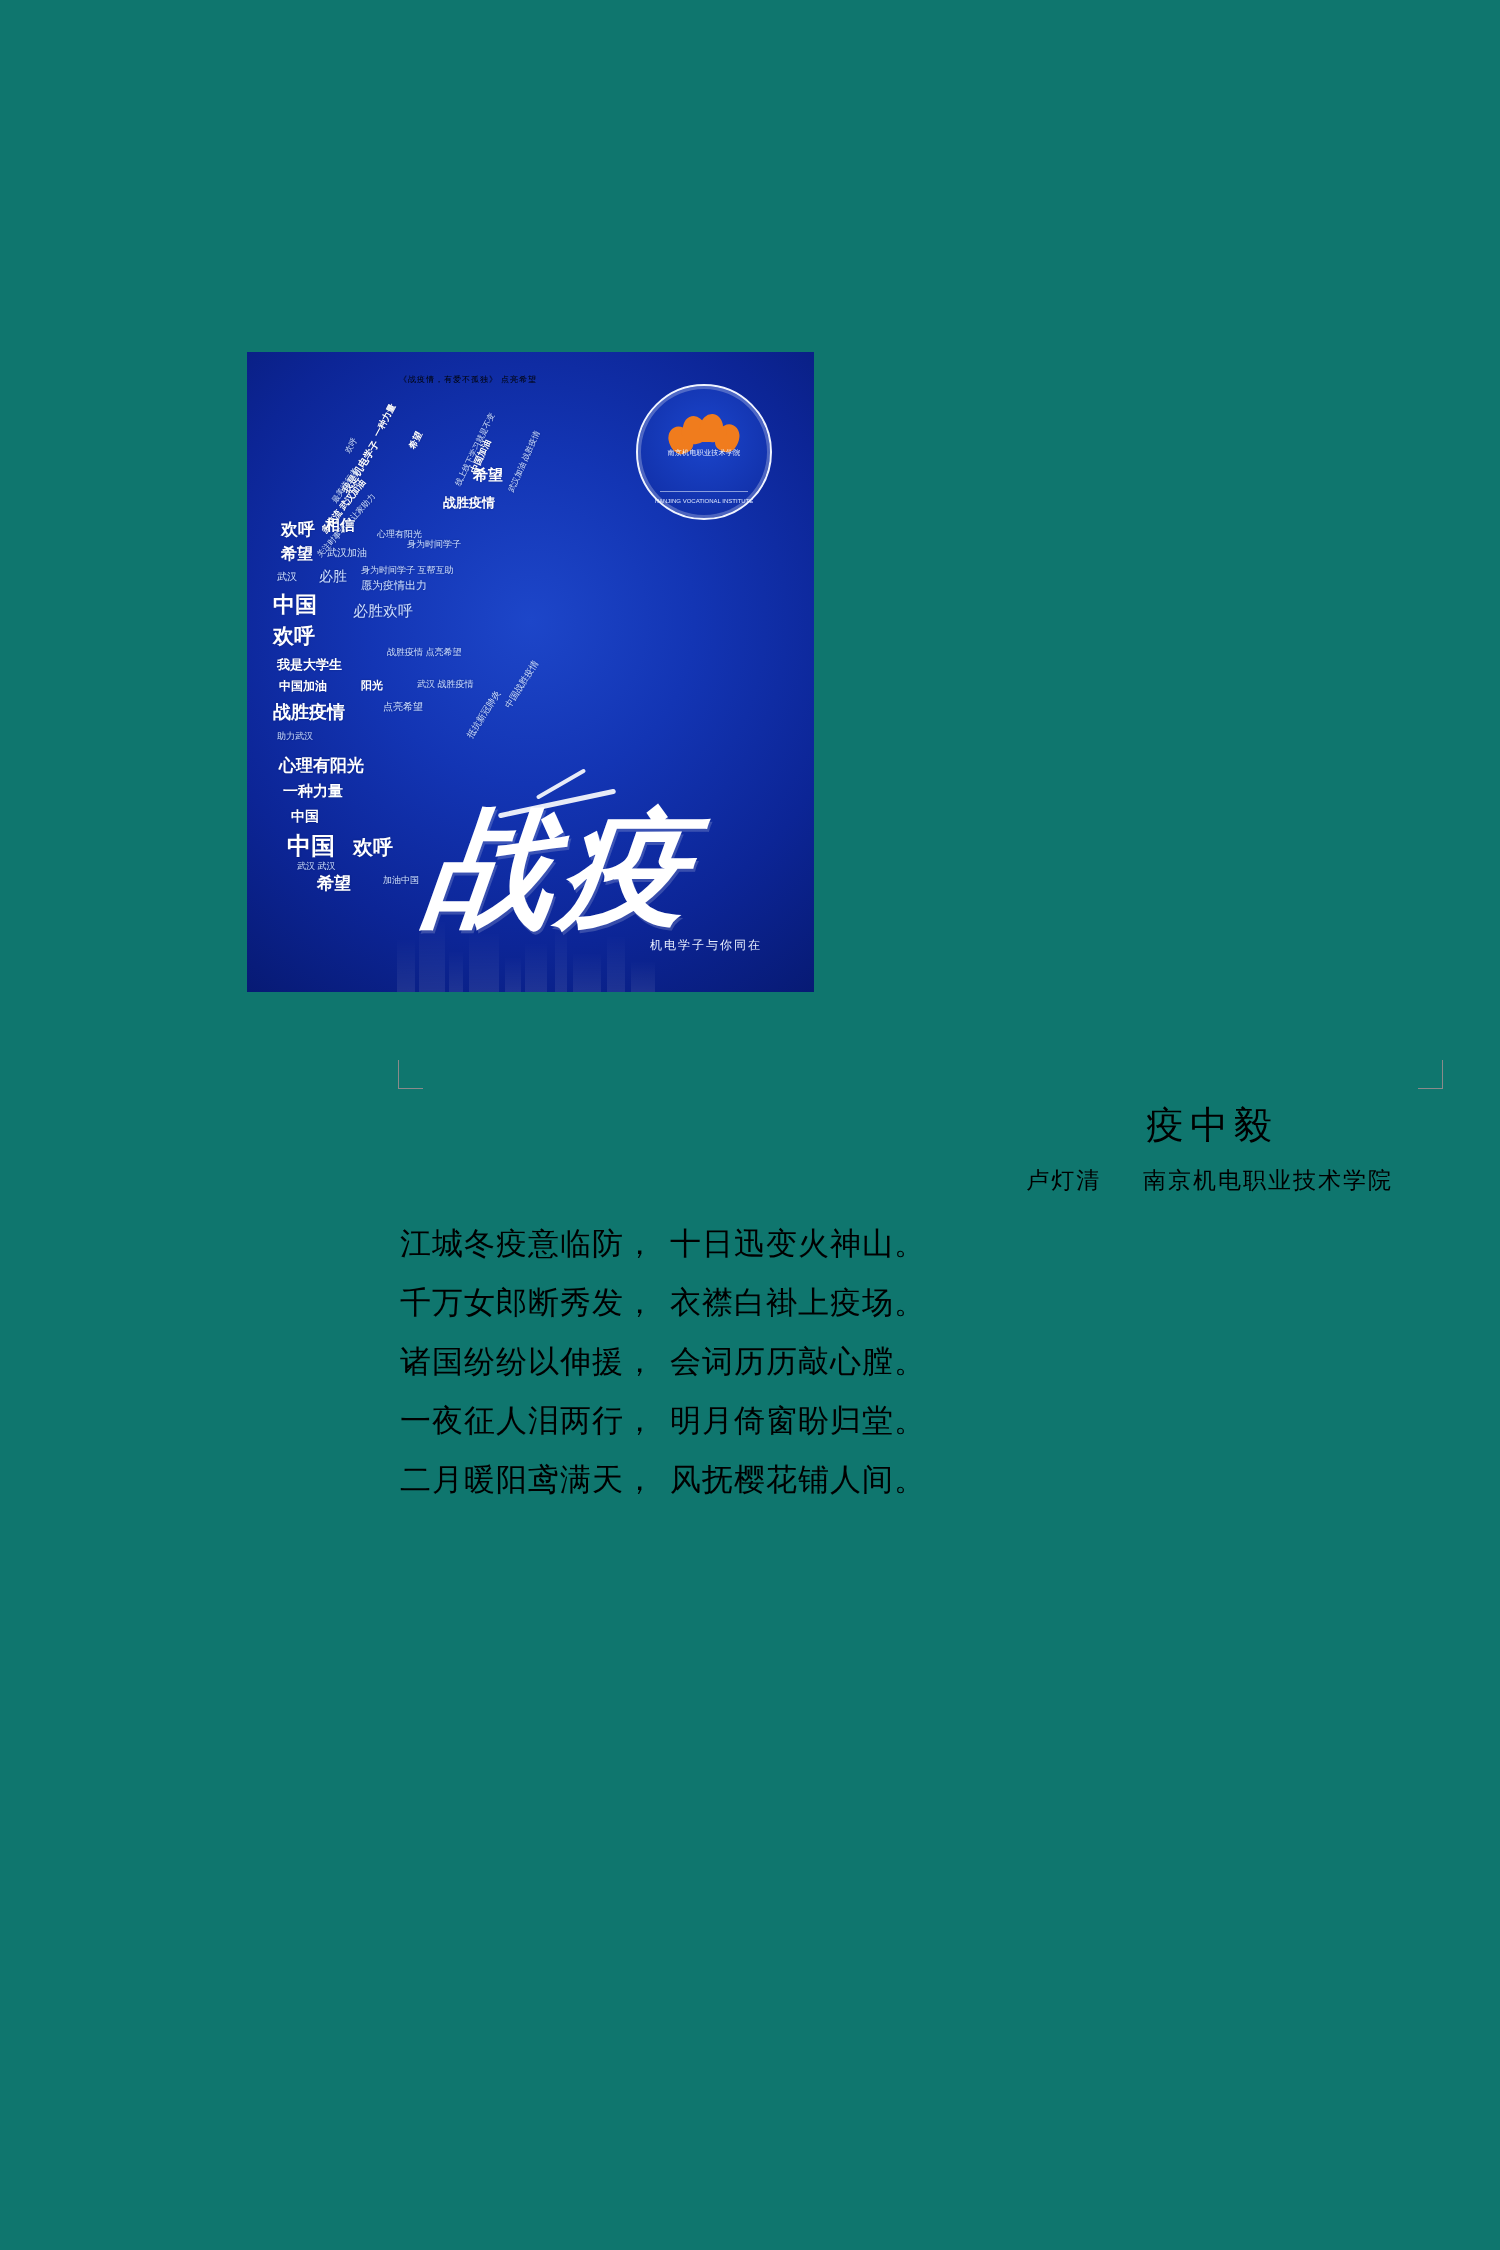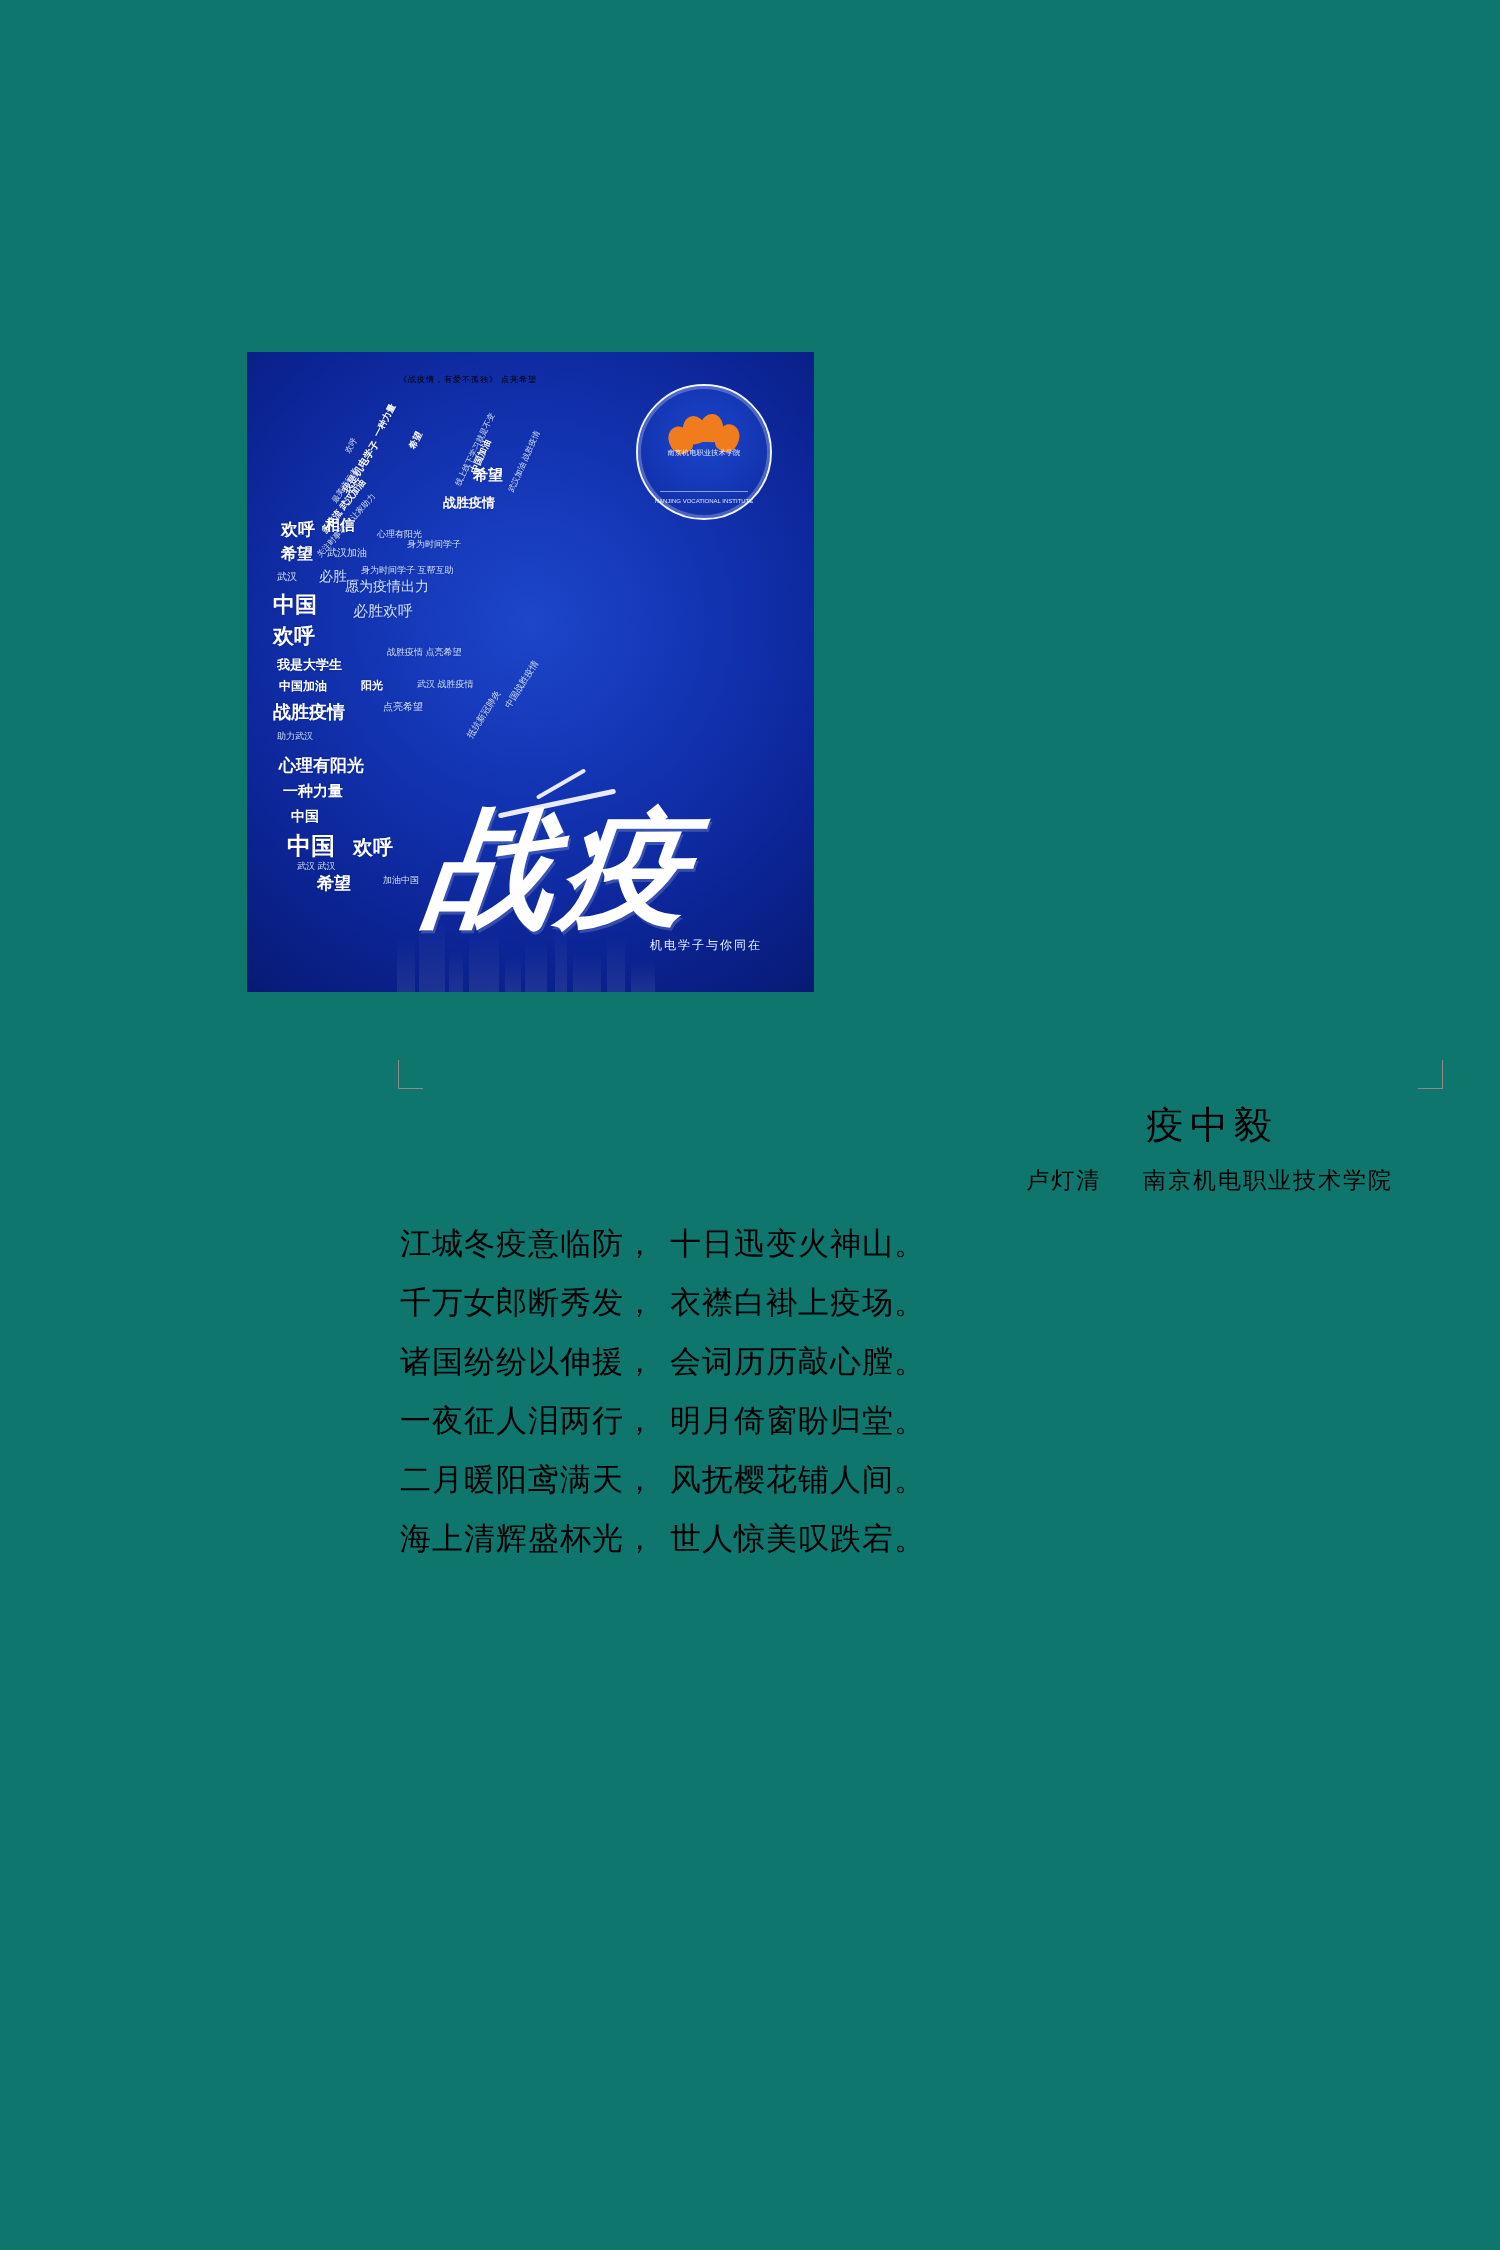--- a/index.html
+++ b/index.html
@@ -286,21 +286,21 @@
         <div class="w" style="left:186px;top:116px;font-size:13px;">战胜疫情</div>
         <div class="w" style="left:24px;top:140px;font-size:17px;">欢呼</div>
         <div class="w" style="left:68px;top:138px;font-size:15px;">相信</div>
         <div class="w" style="left:24px;top:166px;font-size:16px;">希望</div>
         <div class="w dim" style="left:70px;top:168px;font-size:10px;">武汉加油</div>
         <div class="w dim" style="left:120px;top:150px;font-size:9px;">心理有阳光</div>
         <div class="w dim" style="left:150px;top:160px;font-size:9px;">身为时间学子</div>
         <div class="w dim" style="left:20px;top:192px;font-size:10px;">武汉</div>
         <div class="w dim" style="left:62px;top:190px;font-size:14px;font-family:Liberation Mono, monospace;">必胜</div>
         <div class="w dim" style="left:104px;top:186px;font-size:9px;">身为时间学子 互帮互助</div>
-        <div class="w dim" style="left:88px;top:200px;font-size:14px;">愿为疫情出力</div>
+        <div class="w dim" style="left:104px;top:200px;font-size:11px;">愿为疫情出力</div>
         <div class="w" style="left:16px;top:212px;font-size:22px;">中国</div>
         <div class="w" style="left:16px;top:244px;font-size:21px;">欢呼</div>
         <div class="w dim" style="left:96px;top:224px;font-size:15px;">必胜欢呼</div>
         <div class="w" style="left:20px;top:278px;font-size:13px;">我是大学生</div>
         <div class="w dim" style="left:130px;top:268px;font-size:9px;">战胜疫情 点亮希望</div>
         <div class="w" style="left:22px;top:300px;font-size:12px;">中国加油</div>
         <div class="w" style="left:104px;top:300px;font-size:11px;">阳光</div>
         <div class="w dim" style="left:160px;top:300px;font-size:9px;">武汉 战胜疫情</div>
         <div class="w" style="left:16px;top:322px;font-size:18px;">战胜疫情</div>
         <div class="w dim" style="left:126px;top:322px;font-size:10px;">点亮希望</div>
@@ -342,19 +342,16 @@
       </li>
       <li>
         <span>诸国纷纷以伸援，</span><span class="sep"></span><span>会词历历敲心膛。</span>
       </li>
       <li>
         <span>一夜征人泪两行，</span><span class="sep"></span><span>明月倚窗盼归堂。</span>
       </li>
       <li>
         <span>二月暖阳鸢满天，</span><span class="sep"></span><span>风抚樱花铺人间。</span>
       </li>
-      <li>
-        <span>海上清辉盛杯光，</span><span class="sep"></span><span>世人惊美叹跌宕。</span>
-      </li>
     </ul>
   </div>
 
 </div>
 
 </body></html>

